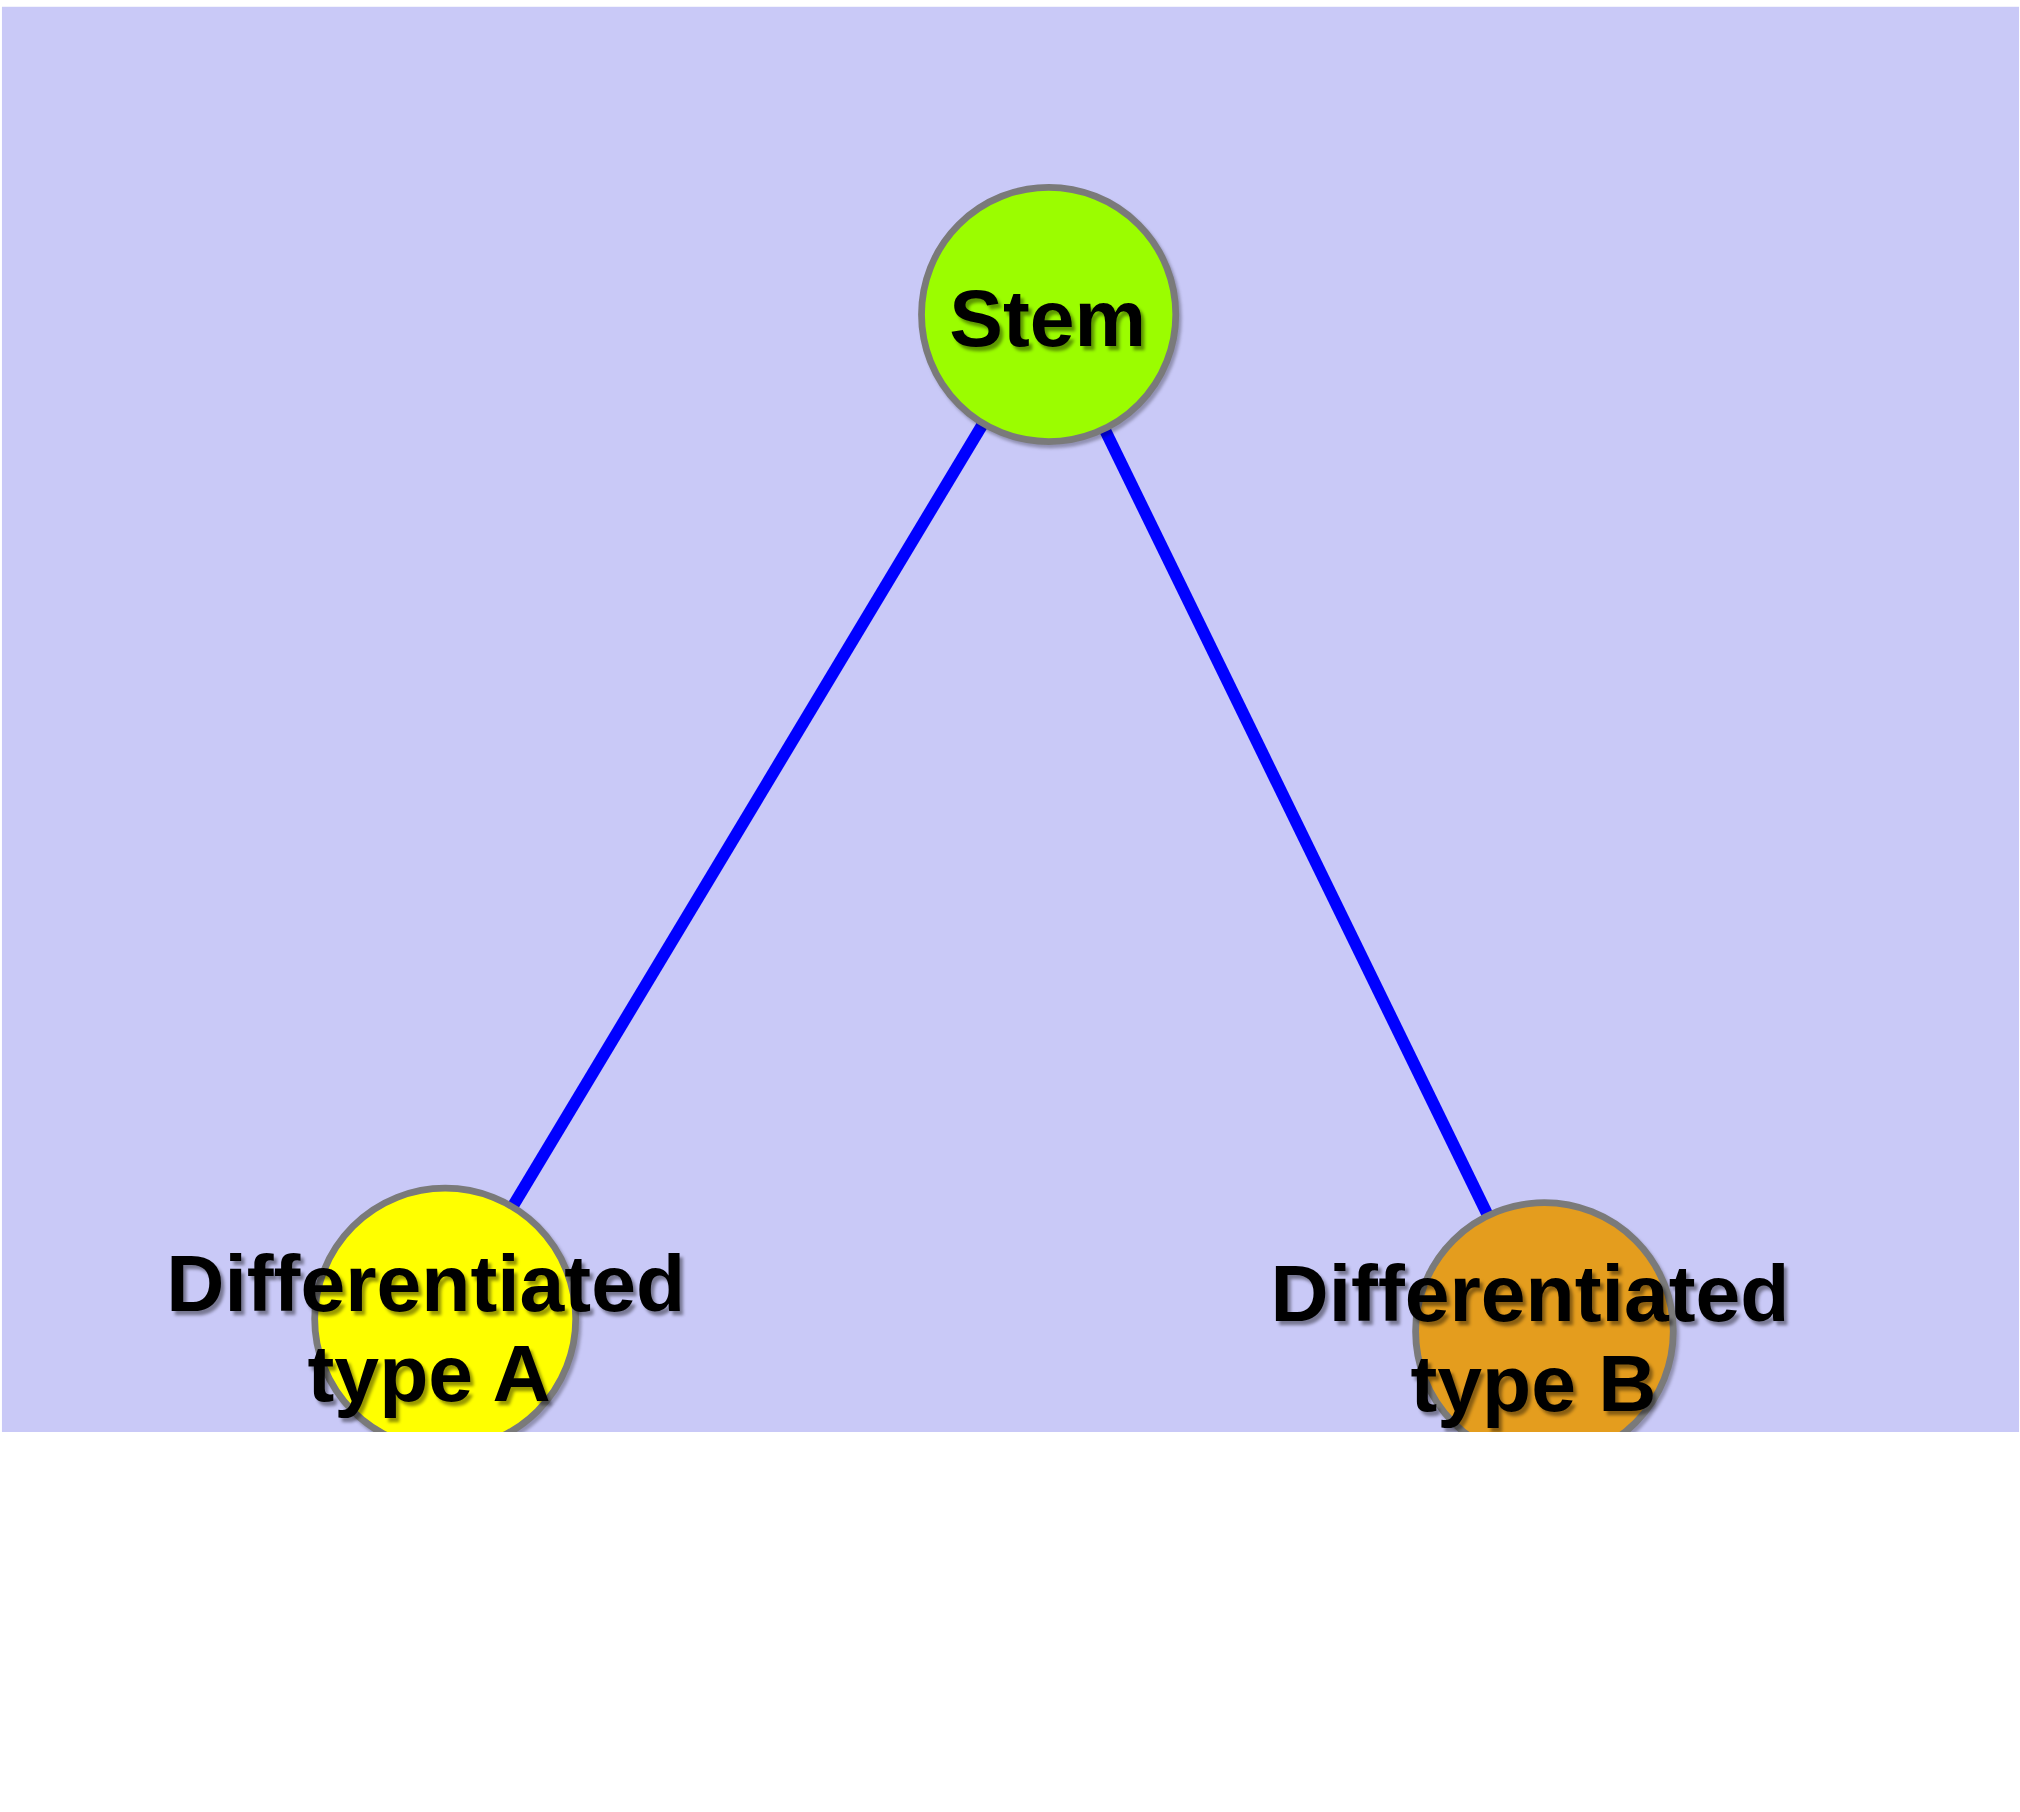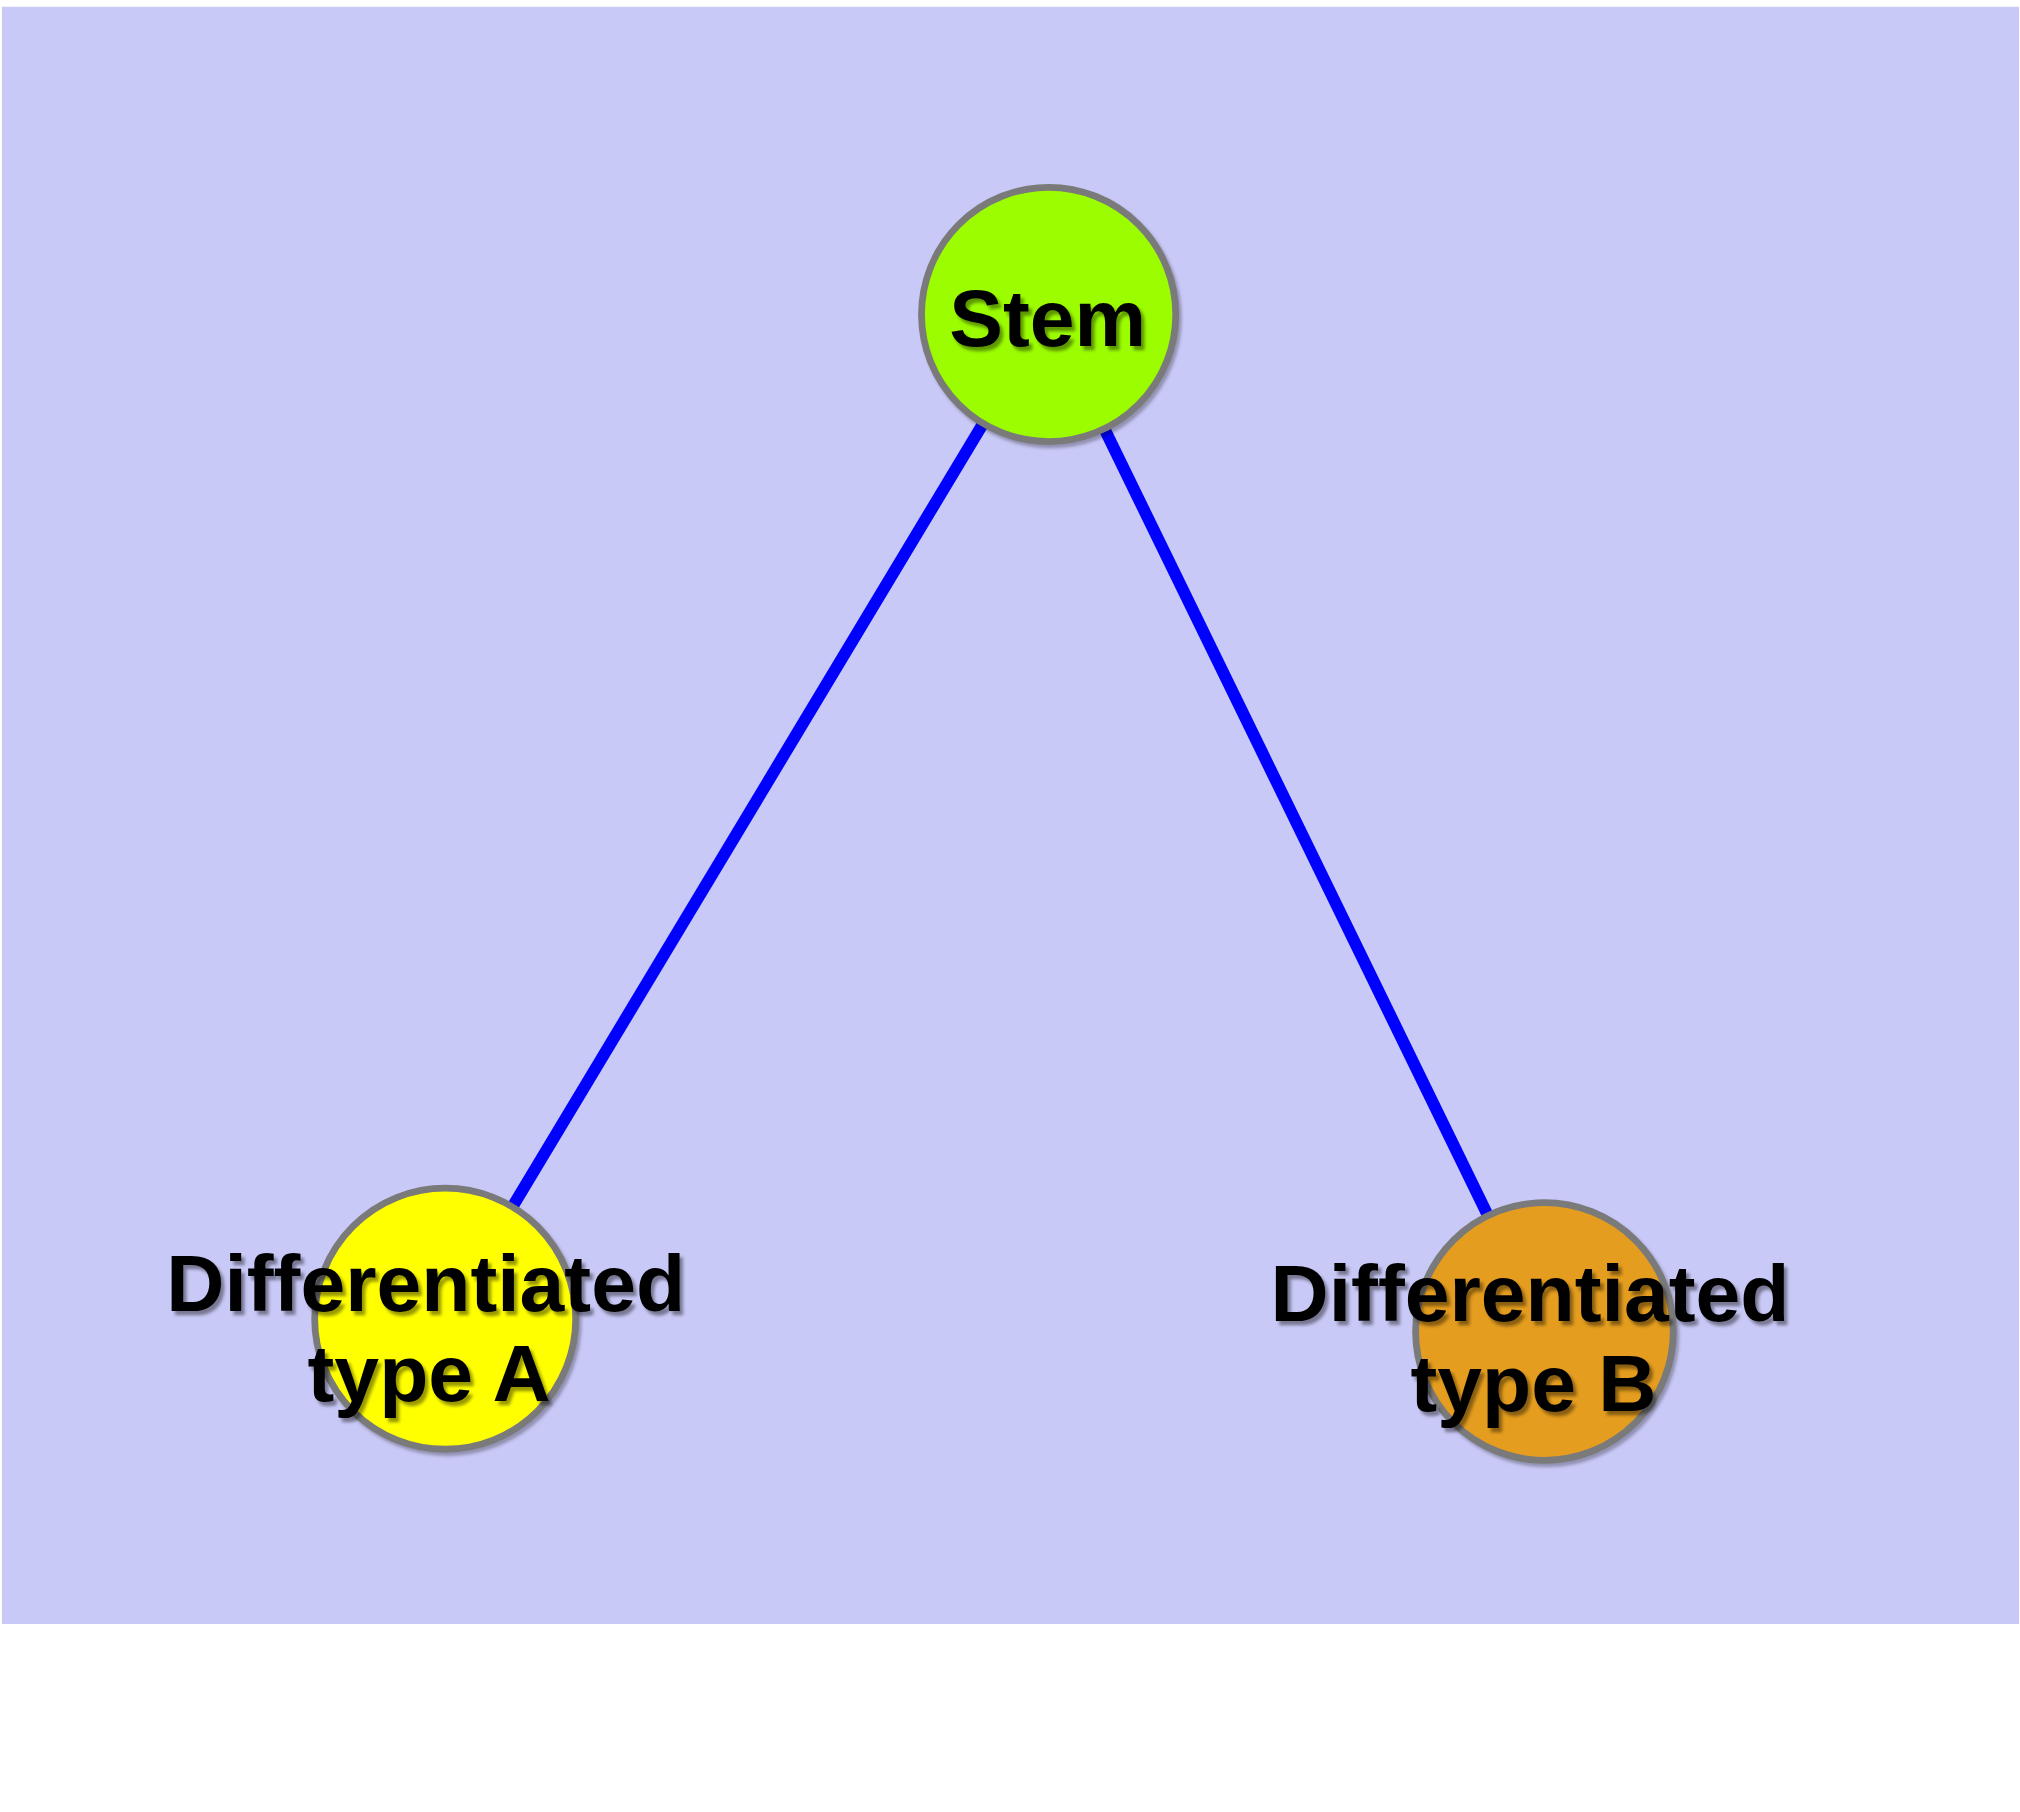--- a/index.html
+++ b/index.html
@@ -3,21 +3,21 @@
 <meta charset="utf-8">
 <style>
   html, body {
     margin: 0;
     padding: 0;
     background: #ffffff;
   }
   .figure {
     position: relative;
     width: 2021px;
-    height: 1624px;
+    height: 1432px;
     background: #ffffff;
     overflow: hidden;
   }
   svg.diagram {
     display: block;
     width: 2021px;
     height: 1812px;
   }
   .edge {
     stroke-width: 14;

